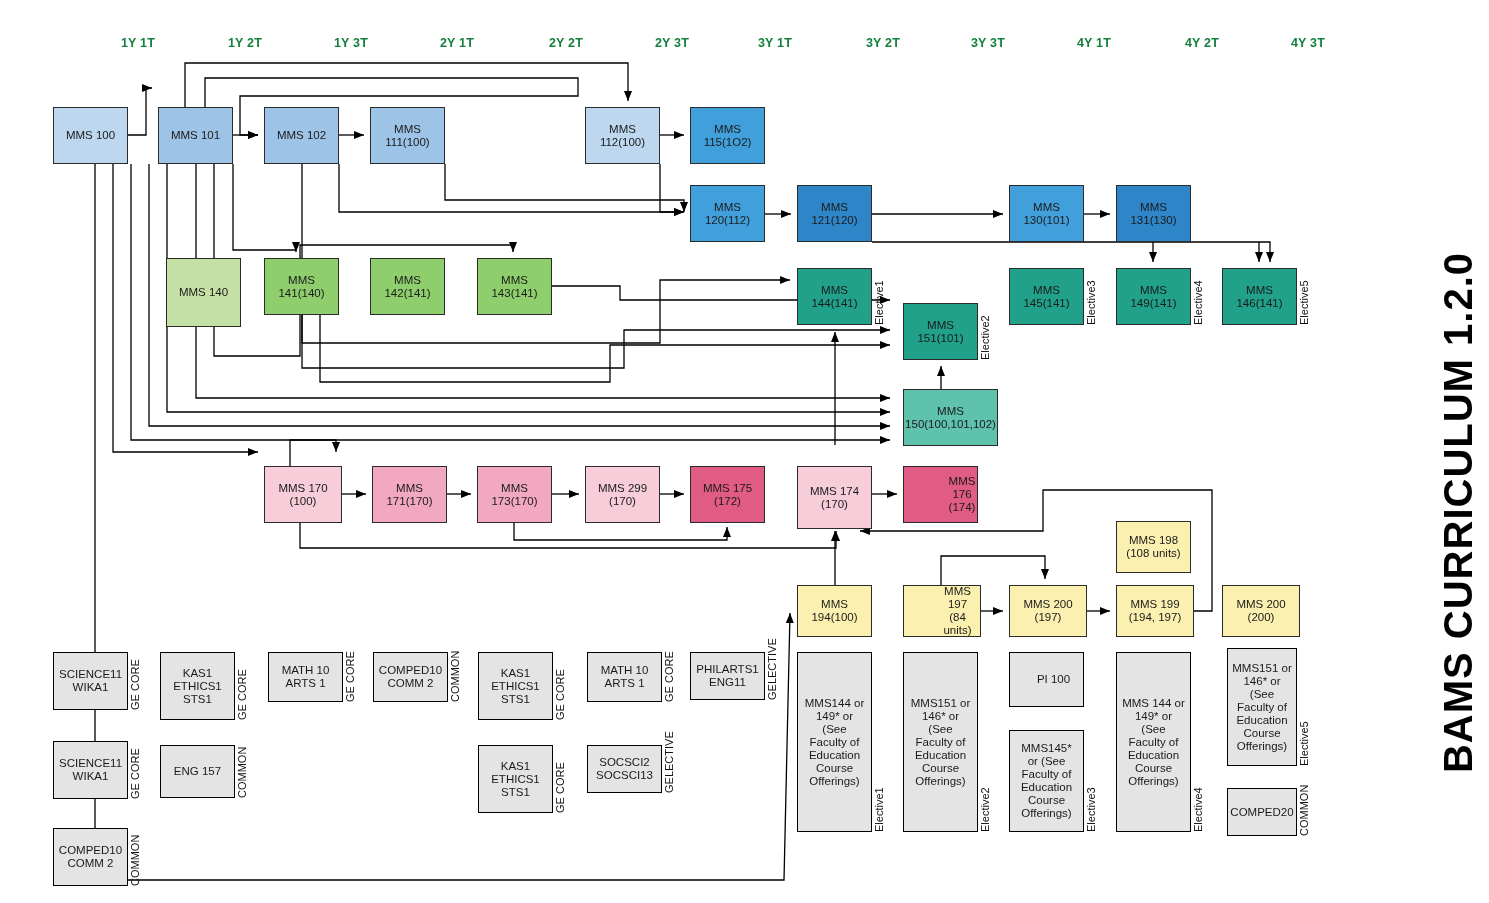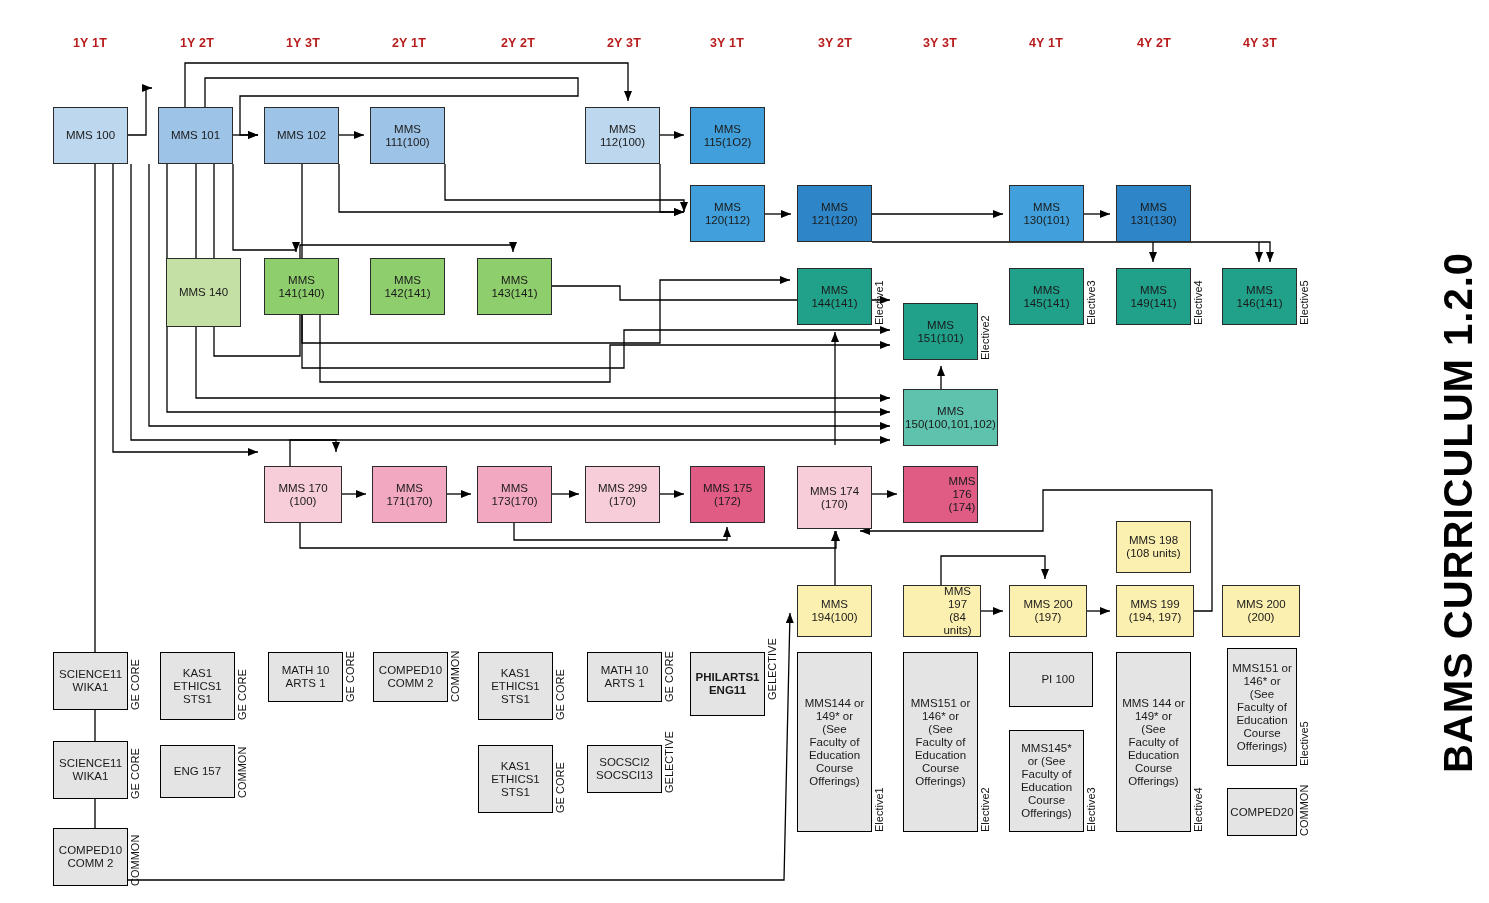--- a/index.html
+++ b/index.html
@@ -1,21 +1,21 @@
 <!DOCTYPE html>
 <html><head>
 <meta charset="utf-8">
 <style>
   html,body{margin:0;padding:0;background:#fff;}
   body{width:1489px;height:903px;font-family:"Liberation Sans",sans-serif;overflow:hidden;}
   #canvas{position:relative;width:1489px;height:903px;}
   svg#wires{position:absolute;left:0;top:0;width:1489px;height:903px;pointer-events:none;}
 
-  .colhdr{position:absolute;font-size:12.5px;font-weight:bold;color:#b91c1c;text-align:center;
-          transform:translateX(-50%);white-space:nowrap;letter-spacing:0.2px;}
+  .colhdr{position:absolute;font-size:12.5px;font-weight:bold;color:#15803d;text-align:center;
+          transform:translateX(-50%);white-space:nowrap;letter-spacing:0.2px;margin-left:48px;}
 
   .node{position:absolute;box-sizing:border-box;border:1px solid #2b2b2b;
         display:flex;align-items:center;justify-content:center;text-align:center;
         font-size:11.5px;line-height:13px;color:#1a1a1a;padding:2px;}
   .node .lbl{display:block;white-space:pre-line;}
 
   .blue1{background:#bdd7ee;}
   .blue2{background:#9dc3e6;}
   .blue3{background:#41a0db;}
   .blue4{background:#2e86c8;}
@@ -291,21 +291,21 @@
       <div class="node gray1" style="left: 587px; top: 652px; width: 75px; height: 50px;">
         <span class="lbl">MATH 10
 ARTS 1</span>
       </div>
       <div class="sidetag" style="left: 663px; top: 652px; height: 50px;">GE CORE</div>
       <div class="node gray1" style="left: 587px; top: 745px; width: 75px; height: 48px;">
         <span class="lbl">SOCSCI2
 SOCSCI13</span>
       </div>
       <div class="sidetag" style="left: 663px; top: 745px; height: 48px;">GELECTIVE</div>
-      <div class="node gray1" style="left: 690px; top: 652px; width: 75px; height: 64px; font-weight: bold;">
+      <div class="node gray1" style="left: 690px; top: 652px; width: 75px; height: 48px;">
         <span class="lbl">PHILARTS1
 ENG11</span>
       </div>
       <div class="sidetag" style="left: 766px; top: 652px; height: 48px;">GELECTIVE</div>
       <div class="node gray1" style="left: 797px; top: 652px; width: 75px; height: 180px;">
         <span class="lbl">MMS144 or
 149* or
 (See
 Faculty of
 Education
@@ -316,21 +316,21 @@
       <div class="node gray1" style="left: 903px; top: 652px; width: 75px; height: 180px;">
         <span class="lbl">MMS151 or
 146* or
 (See
 Faculty of
 Education
 Course
 Offerings)</span>
       </div>
       <div class="sidetag" style="left: 979px; top: 652px; height: 180px;">Elective2</div>
-      <div class="node gray1" style="left: 1009px; top: 652px; width: 84px; height: 55px; padding-left: 16px;">
+      <div class="node gray1" style="left: 1009px; top: 652px; width: 75px; height: 55px; padding-left: 16px;">
         <span class="lbl">PI 100</span>
       </div>
       <div class="node gray1" style="left: 1009px; top: 730px; width: 75px; height: 102px; text-align: center;">
         <span class="lbl">MMS145*
 or (See
 Faculty of
 Education
 Course
 Offerings)</span>
       </div>

